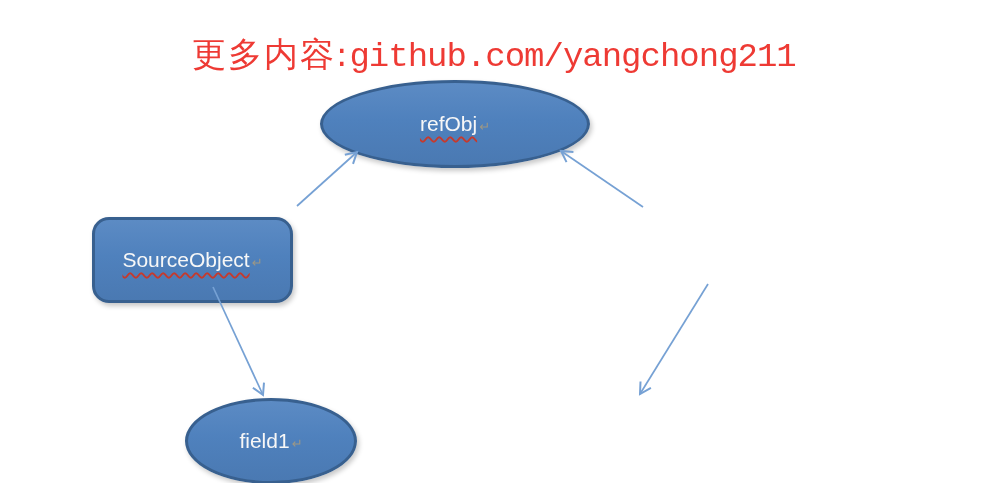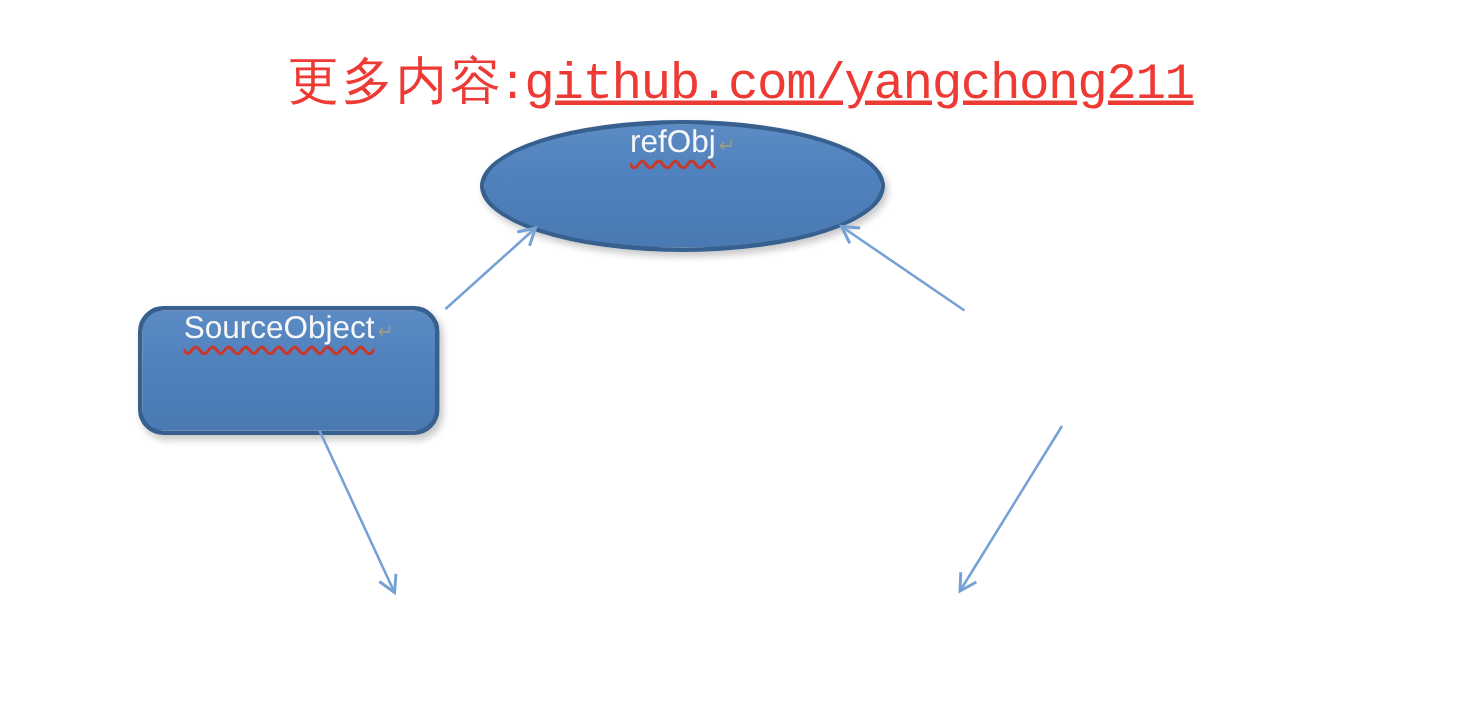--- a/index.html
+++ b/index.html
@@ -5,25 +5,25 @@
   html,body{margin:0;padding:0;background:#ffffff;}
   body{font-family:"Liberation Sans", sans-serif;}
   .stage{position:relative;width:981px;height:483px;background:#ffffff;overflow:hidden;}
 
   .title{
     position:absolute;left:192px;top:33px;height:42px;
     color:#ee3a34;white-space:nowrap;z-index:1;
     font-size:34px;line-height:42px;
   }
   .title .cn{font-family:"DejaVu Sans", sans-serif;font-weight:400;letter-spacing:2px;}
-  .title .latin{font-family:"Liberation Mono", monospace;font-weight:400;letter-spacing:-1px;text-decoration:underline;}
+  .title .latin{font-family:"Liberation Mono", monospace;font-weight:400;letter-spacing:-1px;}
 
   .node{
     position:absolute;z-index:2;
-    display:flex;justify-content:center;
+    display:flex;align-items:center;justify-content:center;
     background:linear-gradient(180deg,#5c8bc4 0%,#4f81bd 45%,#4a79b2 100%);
     border:3px solid #38608f;
     box-shadow:2px 3px 5px rgba(0,0,0,0.22);
     color:#f7f7f7;
     font-size:21px;
   }
   .ellipse{border-radius:50%;}
   .rounded{border-radius:17px;}
 
   .lbl{position:relative;white-space:nowrap;}
@@ -49,25 +49,28 @@
 <div class="stage">
 
   <div class="title">
     <span class="cn">更多内容:</span><span class="latin">github.com/yangchong211</span>
   </div>
 
   <div class="node ellipse" style="left:320px;top:80px;width:264px;height:82px;">
     <span class="lbl"><span class="squiggle">refObj</span><span class="retmark">↵</span></span>
   </div>
 
-  <div class="node rounded" style="left:92px;top:204px;width:195px;height:80px;">
+  <div class="node rounded" style="left:92px;top:217px;width:195px;height:80px;">
     <span class="lbl"><span class="squiggle">SourceObject</span><span class="retmark">↵</span></span>
   </div>
 
 
+  <div class="node ellipse" style="left:185px;top:398px;width:166px;height:80px;">
+    <span class="lbl"><span>field1</span><span class="retmark">↵</span></span>
+  </div>
 
 
   <svg class="edges" width="981" height="483" viewBox="0 0 981 483">
     <defs>
       <marker id="openArrow" viewBox="0 0 10 10" refX="8.6" refY="5" markerWidth="9" markerHeight="9" orient="auto-start-reverse">
         <path d="M1.5,1 L8.6,5 L1.5,9" fill="none" stroke="#76a1d4" stroke-width="1.3"></path>
       </marker>
     </defs>
     <line x1="297" y1="206" x2="357" y2="152" stroke="#76a1d4" stroke-width="1.7" marker-end="url(#openArrow)"></line>
     <line x1="643" y1="207" x2="561" y2="151" stroke="#76a1d4" stroke-width="1.7" marker-end="url(#openArrow)"></line>

